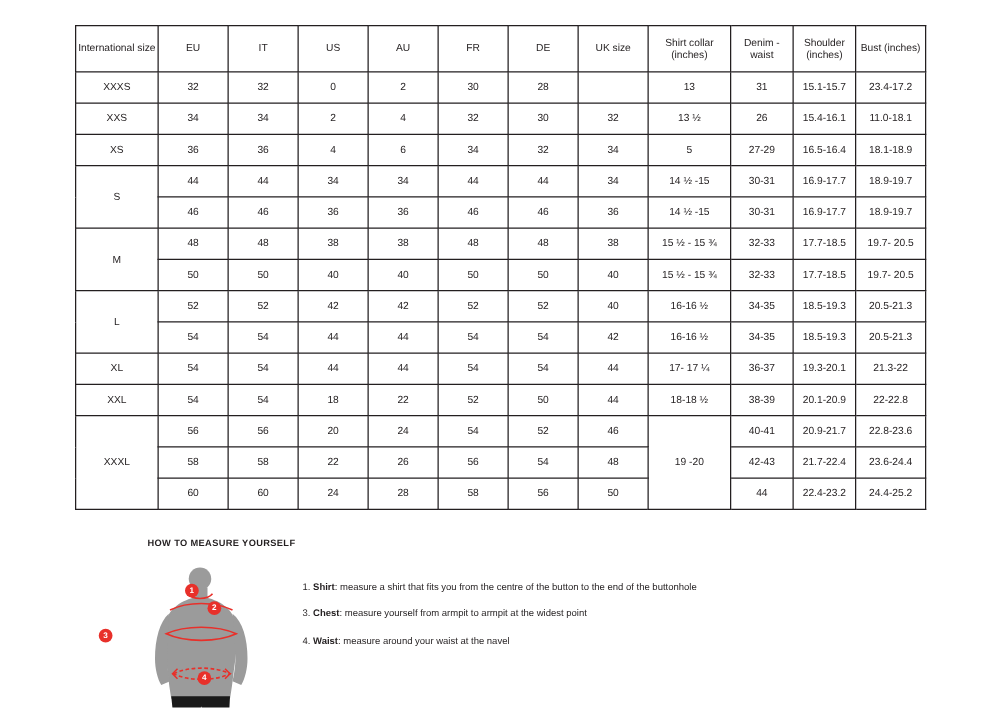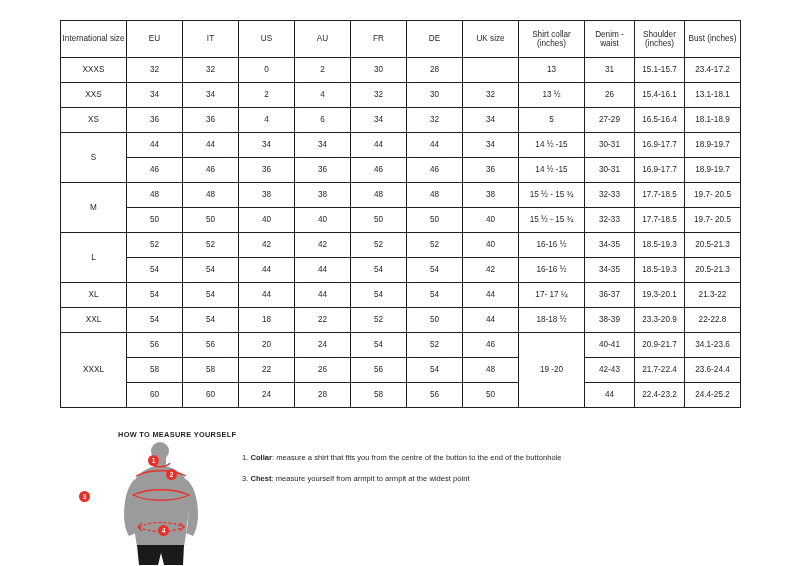--- a/index.html
+++ b/index.html
@@ -61,21 +61,21 @@
     position: absolute;
     left: 118px;
     top: 430px;
     width: 640px;
   }
   .measure-title {
     font-size: 7.4px;
     font-weight: bold;
     letter-spacing: 0.3px;
     color: #231f20;
-    margin-bottom: 2px;
+    margin-bottom: 14px;
   }
   .measure-body {
     display: flex;
     align-items: flex-start;
   }
   .figure-box {
     position: relative;
     width: 110px;
     height: 128px;
     flex: 0 0 110px;
@@ -161,21 +161,21 @@
           <td>34</td>
           <td>34</td>
           <td>2</td>
           <td>4</td>
           <td>32</td>
           <td>30</td>
           <td>32</td>
           <td>13 ½</td>
           <td>26</td>
           <td>15.4-16.1</td>
-          <td>13.1-18.1</td>
+          <td>11.0-18.1</td>
         </tr>
         <tr>
           <td>XS</td>
           <td>36</td>
           <td>36</td>
           <td>4</td>
           <td>6</td>
           <td>34</td>
           <td>32</td>
           <td>34</td>
@@ -283,36 +283,36 @@
           <td>XXL</td>
           <td>54</td>
           <td>54</td>
           <td>18</td>
           <td>22</td>
           <td>52</td>
           <td>50</td>
           <td>44</td>
           <td>18-18 ½</td>
           <td>38-39</td>
-          <td>23.3-20.9</td>
+          <td>20.1-20.9</td>
           <td>22-22.8</td>
         </tr>
         <tr>
           <td rowspan="3">XXXL</td>
           <td>56</td>
           <td>56</td>
           <td>20</td>
           <td>24</td>
           <td>54</td>
           <td>52</td>
           <td>46</td>
           <td rowspan="3">19 -20</td>
           <td>40-41</td>
           <td>20.9-21.7</td>
-          <td>34.1-23.6</td>
+          <td>22.8-23.6</td>
         </tr>
         <tr>
           <td>58</td>
           <td>58</td>
           <td>22</td>
           <td>26</td>
           <td>56</td>
           <td>54</td>
           <td>48</td>
           <td>42-43</td>
@@ -360,19 +360,20 @@
           <path d="M21 86 C32 80 54 80 66 86 C54 92 32 92 21 86 Z" stroke="#e8302a" stroke-width="1.3" fill="none" stroke-dasharray="3,2"></path>
           <path d="M24 90 L20 86 L24 82" stroke="#e8302a" stroke-width="1.2" fill="none"></path>
           <path d="M62 82 L66 86 L62 90" stroke="#e8302a" stroke-width="1.2" fill="none"></path>
         </svg>
         <div class="num-badge" style="left:30px; top:14px;">1</div>
         <div class="num-badge" style="left:48px; top:28px;">2</div>
         <div class="num-badge" style="left:-39px; top:50px;">3</div>
         <div class="num-badge" style="left:40px; top:84px;">4</div>
       </div>
       <div class="instr-list" id="instr-list">
-          <div class="instr-item"><span>1. </span><b>Collar</b><span>: measure a shirt that fits you from the centre of the button to the end of the buttonhole</span></div>
+          <div class="instr-item"><span>1. </span><b>Shirt</b><span>: measure a shirt that fits you from the centre of the button to the end of the buttonhole</span></div>
           <div class="instr-item"><span>3. </span><b>Chest</b><span>: measure yourself from armpit to armpit at the widest point</span></div>
+          <div class="instr-item"><span>4. </span><b>Waist</b><span>: measure around your waist at the navel</span></div>
         </div>
     </div>
   </div>
 
 </div>
 
 </body></html>

